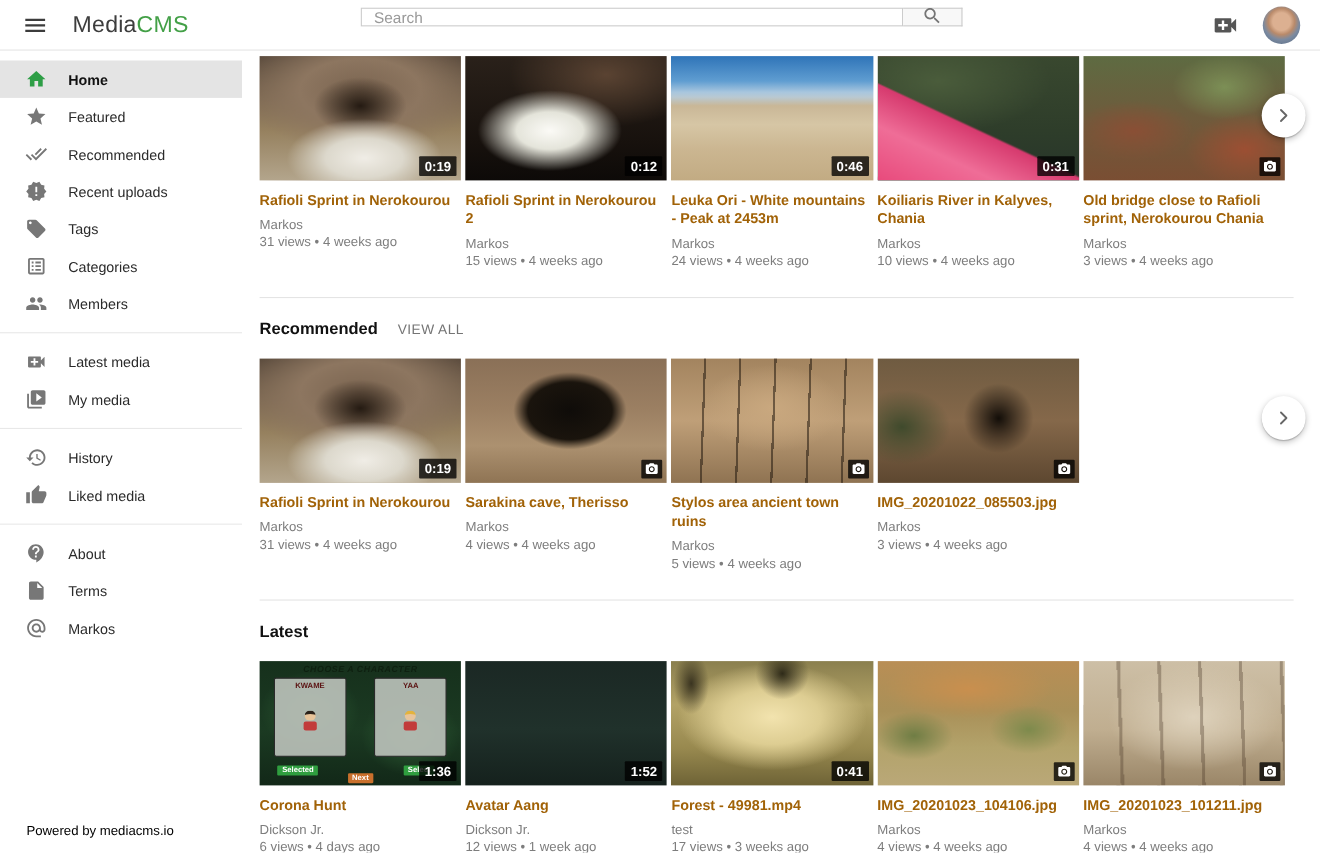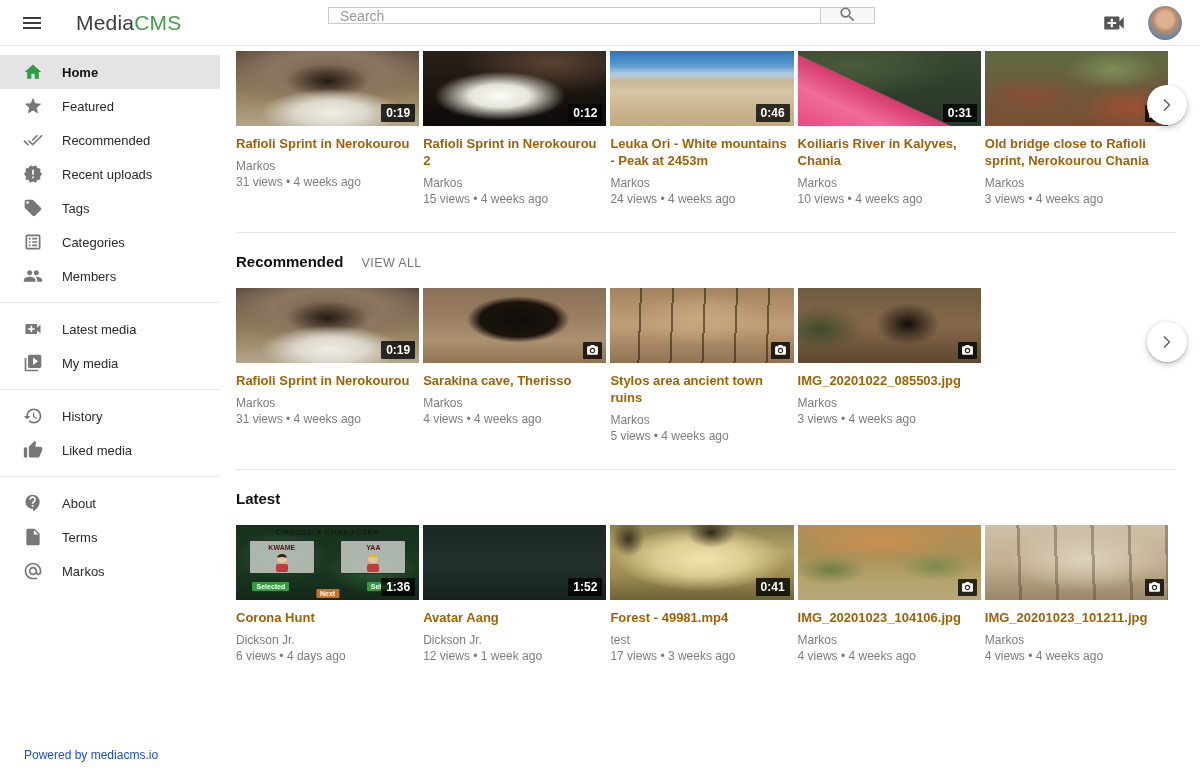--- a/index.html
+++ b/index.html
@@ -4,21 +4,21 @@
 <style>
   * { box-sizing: border-box; margin: 0; padding: 0; }
   html,body { width:1200px; height:775px; overflow:hidden; background:#fff;
     font-family:"Liberation Sans", sans-serif; }
 
   
   header { position:fixed; top:0; left:0; right:0; height:46px; background:#fff;
     border-bottom:1px solid #e5e5e5; display:flex; align-items:center; z-index:20; }
   .hamburger { margin-left:19px; background:none; border:none; cursor:pointer;
     width:26px; height:26px; display:flex; align-items:center; justify-content:center; color:#3c3c3c; }
-  .logo { margin-left:31px; font-size:21px; color:#3d3d3d; text-decoration:none; letter-spacing:.2px; cursor:pointer; }
+  .logo { margin-left:21px; font-size:21px; color:#3d3d3d; text-decoration:none; letter-spacing:.2px; cursor:pointer; }
   .logo .green { color:#43a047; }
   .search-wrap { position:absolute; left:328px; top:7px; display:flex; height:17px; }
   .search-input { width:493px; border:1px solid #ccc; padding:0 11px; font-size:14px;
     color:#333; outline:none; font-family:inherit; }
   .search-input::placeholder { color:#999; }
   .search-btn { width:54px; border:1px solid #ccc; border-left:none; background:#f8f8f8;
     display:flex; align-items:center; justify-content:center; cursor:pointer; color:#757575; }
   .header-right { position:absolute; right:18px; top:0; height:46px; display:flex; align-items:center; gap:21px; }
   .upload-top-icon { color:#555; display:flex; cursor:pointer; }
   .avatar { width:34px; height:34px; border-radius:50%; cursor:pointer;
@@ -26,31 +26,31 @@
 
   
   aside { position:fixed; top:46px; left:0; bottom:0; width:220px; background:#fff; padding-top:9px; z-index:10; }
   .side-item { display:flex; align-items:center; height:34px; padding-left:23px; cursor:pointer; color:#2a2a2a; }
   .side-icon { width:22px; height:22px; color:#777; margin-right:17px; display:flex; align-items:center; }
   .side-label { font-size:13px; }
   .side-item.active { background:#e4e4e4; }
   .side-item.active .side-label { font-weight:bold; color:#111; }
   .side-item.active .side-icon { color:#2e9e46; }
   .side-divider { border-top:1px solid #e8e8e8; margin:9px 0; }
-  .sb-footer { position:absolute; bottom:13px; left:24px; font-size:12px; color:#1d4ed8; }
+  .sb-footer { position:absolute; bottom:13px; left:24px; font-size:12px; color:#000000; }
 
   
   main { margin-left:220px; padding:16px 0 0 16px; }
   .section { position:relative; width:932px; }
   .sec-head { display:flex; align-items:baseline; }
   .sec-title { font-size:15px; font-weight:700; color:#111; }
   .view-all { margin-left:18px; font-size:12.5px; color:#757575; letter-spacing:.4px; cursor:pointer; text-decoration:none; }
   .cards { display:grid; grid-template-columns:repeat(5,1fr); column-gap:4px; margin-top:18px; }
   .card { width:100%; padding-bottom:13px; cursor:pointer; }
-  .thumb { position:relative; height:75px; background:#ddd; overflow:hidden; }
+  .thumb { position:relative; height:113px; background:#ddd; overflow:hidden; }
   .badge { position:absolute; right:4px; bottom:4px; background:rgba(0,0,0,.78); color:#fff;
     font-size:12px; font-weight:bold; padding:1px 5px; border-radius:1px; line-height:16px; }
   .badge-cam { display:flex; align-items:center; justify-content:center; width:19px; height:17px; padding:0; }
   .card-title { margin-top:9px; font-size:13px; font-weight:700; color:#a16207; line-height:17px; max-height:34px; overflow:hidden; }
   .card-author { margin-top:7px; font-size:12px; color:#7d7d7d; }
   .card-meta { margin-top:2px; font-size:12px; color:#7d7d7d; }
   .sec-divider { width:940px; border-top:1px solid #e4e4e4; margin:13px 0 20px 0; }
   .next-btn { position:absolute; right:-19px; top:69px; width:40px; height:40px; border-radius:50%;
     background:#fff; border:none; display:flex; align-items:center; justify-content:center; cursor:pointer;
     box-shadow:0 1px 1px rgba(0,0,0,.18), 0 2px 6px rgba(0,0,0,.25); z-index:5; color:#666; }

